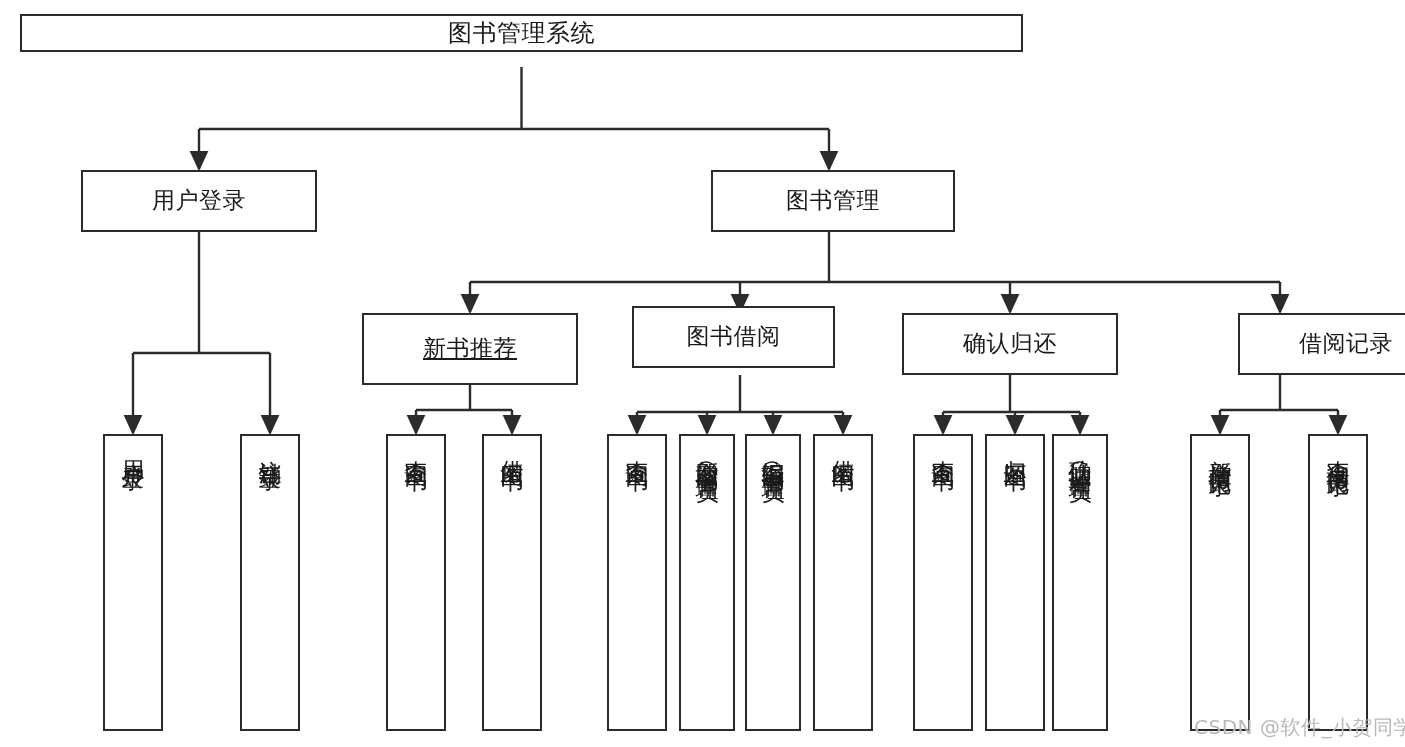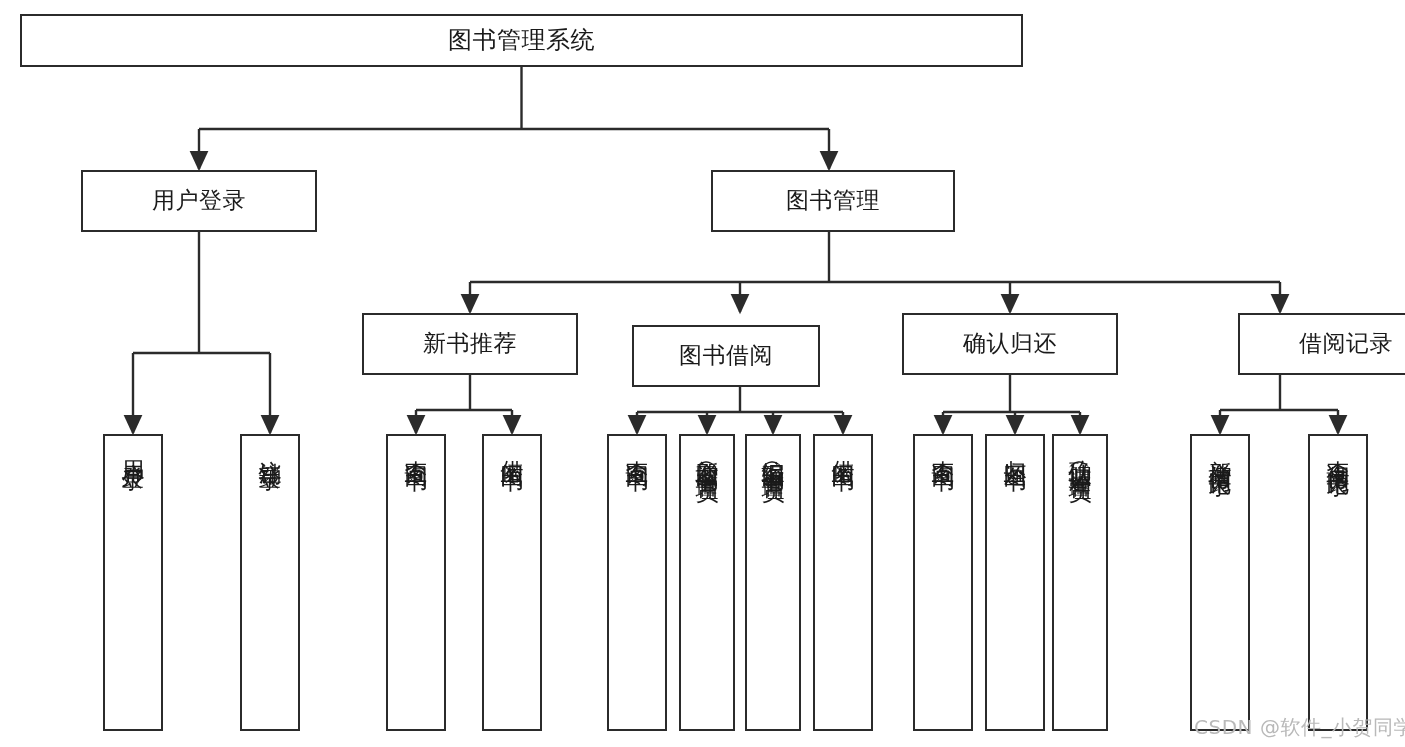--- a/index.html
+++ b/index.html
@@ -114,33 +114,33 @@
         <path d="M1015 412 L1015 433" marker-end="url(#arrowhead)"></path>
         <path d="M1080 412 L1080 433" marker-end="url(#arrowhead)"></path>
         <path d="M1280 375 L1280 410"></path>
         <path d="M1220 410 L1338 410"></path>
         <path d="M1220 410 L1220 433" marker-end="url(#arrowhead)"></path>
         <path d="M1338 410 L1338 433" marker-end="url(#arrowhead)"></path>
       </g>
   </svg>
 
   <div id="node-layer">
-      <div class="node horiz root" style="left: 20px; top: 14px; width: 1003px; height: 53px;">
+      <div class="node horiz root" style="left: 20px; top: 14px; width: 1003px; height: 38px;">
         <span class="node-label">图书管理系统</span>
       </div>
       <div class="node horiz" style="left: 81px; top: 170px; width: 236px; height: 62px;">
         <span class="node-label">用户登录</span>
       </div>
       <div class="node horiz" style="left: 711px; top: 170px; width: 244px; height: 62px;">
         <span class="node-label">图书管理</span>
       </div>
-      <div class="node horiz" style="left: 362px; top: 313px; width: 216px; height: 62px;">
+      <div class="node horiz" style="left: 362px; top: 313px; width: 216px; height: 72px; text-decoration: underline;">
         <span class="node-label">新书推荐</span>
       </div>
-      <div class="node horiz" style="left: 632px; top: 325px; width: 188px; height: 62px;">
+      <div class="node horiz" style="left: 632px; top: 306px; width: 203px; height: 62px;">
         <span class="node-label">图书借阅</span>
       </div>
       <div class="node horiz" style="left: 902px; top: 313px; width: 216px; height: 62px;">
         <span class="node-label">确认归还</span>
       </div>
       <div class="node horiz" style="left: 1230px; top: 313px; width: 216px; height: 62px; margin-left: 8px;">
         <span class="node-label">借阅记录</span>
       </div>
       <div class="node vert" style="left: 103px; top: 434px; width: 60px; height: 297px;">
         <span class="node-label">用户登录</span>

